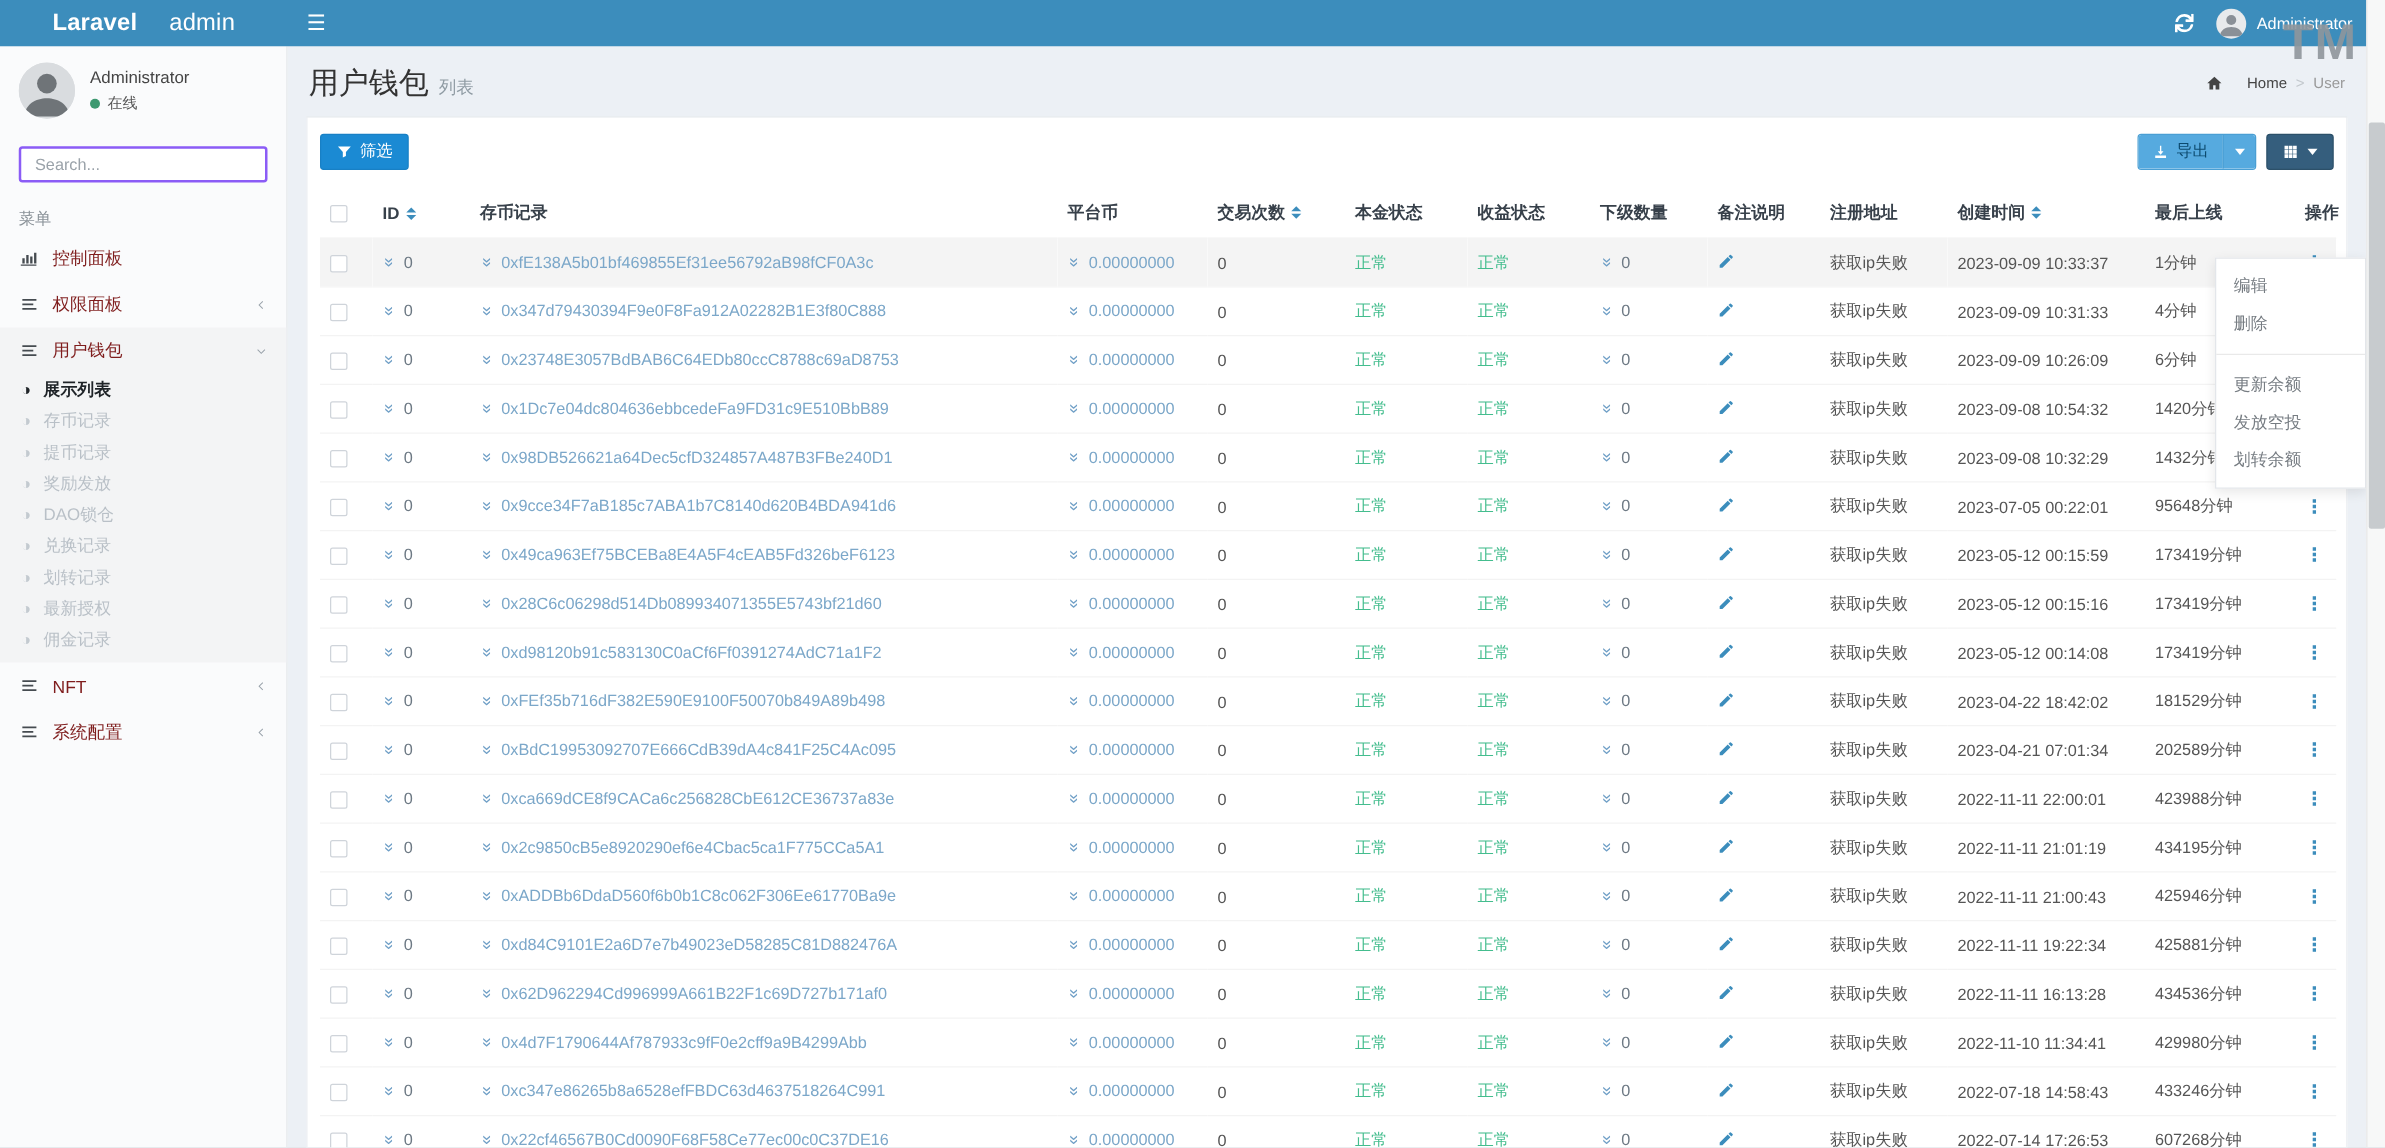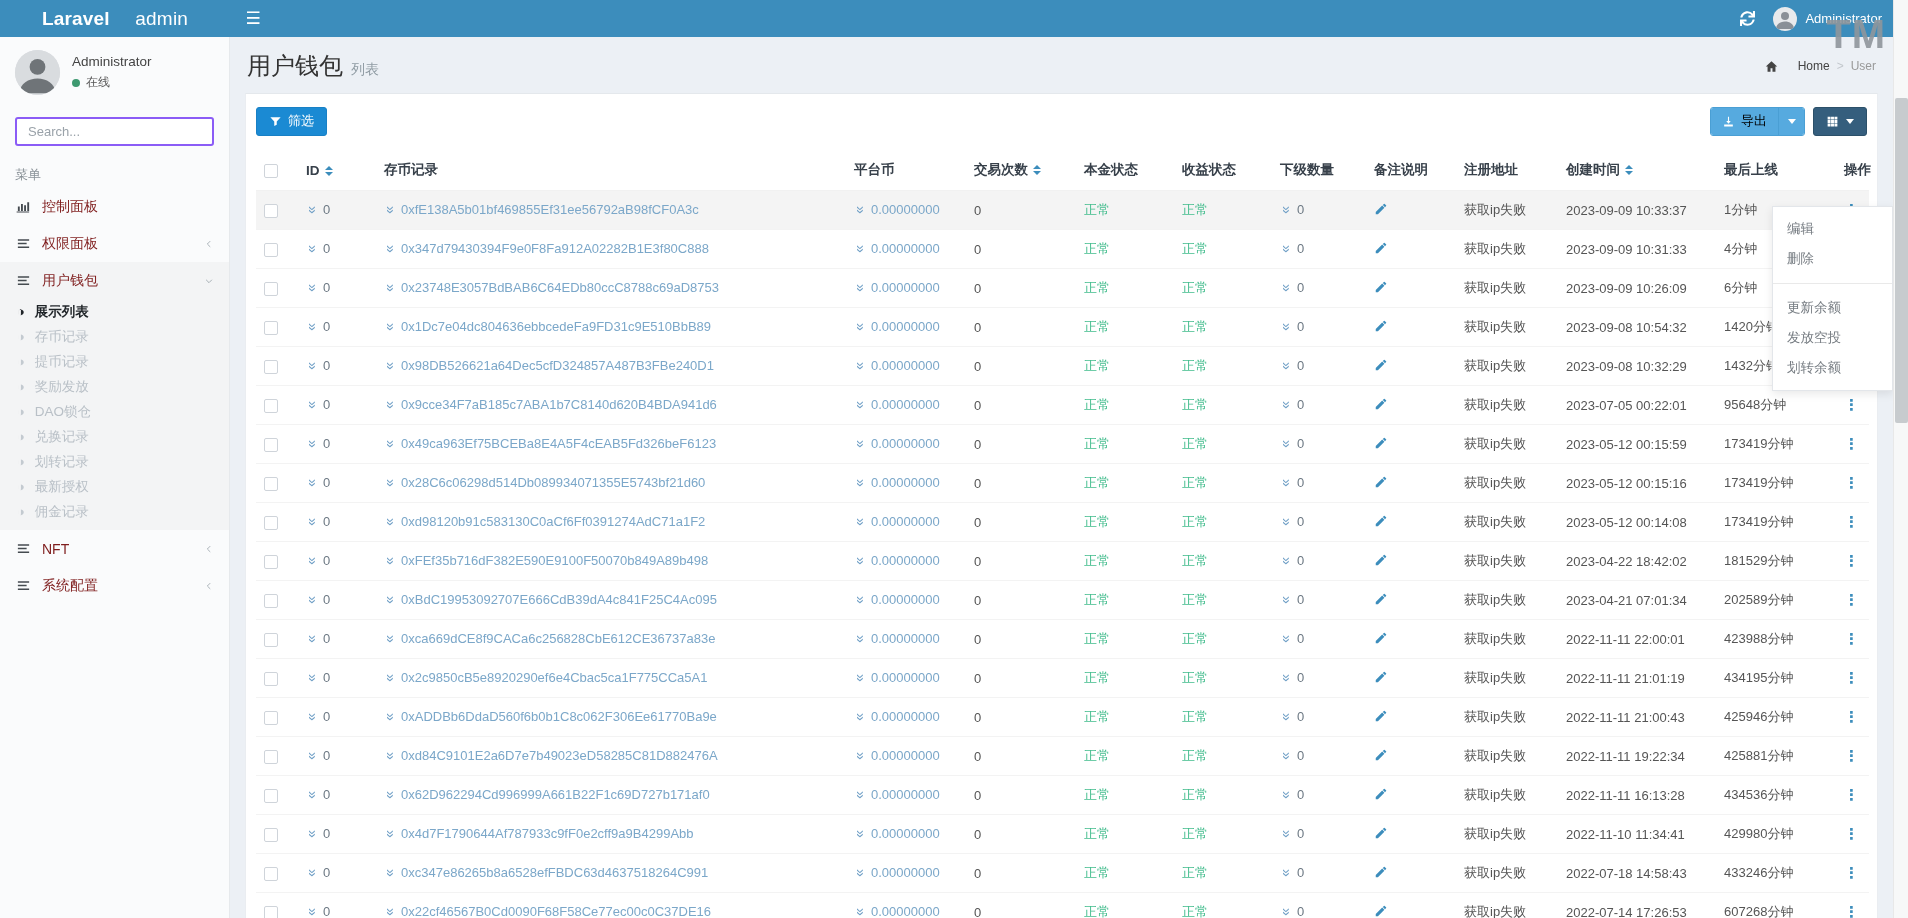--- a/index.html
+++ b/index.html
@@ -55,21 +55,21 @@
   .breadcrumb .bc-home svg{width:13px;height:13px;fill:#444;}
   .breadcrumb .sep{color:#c3c8cd;}
   
   .box{position:absolute;left:15px;right:30px;top:56px;height:920px;background:#fff;border:1px solid #eaedf1;border-top:1px solid #e4e8ec;padding:10px;}
   .toolbar{display:flex;align-items:center;height:34px;}
   .btn{display:inline-flex;align-items:center;gap:6px;border-radius:3px;font-size:13px;color:#fff;padding:0 12px;height:29px;cursor:pointer;border:1px solid transparent;}
   .btn svg{width:13px;height:13px;fill:#fff;}
   .btn-filter{background:#1b8ad3;border-color:#1880c5;}
   .toolbar-right{margin-left:auto;display:flex;gap:8px;}
   .btn-split{display:inline-flex;height:29px;border-radius:3px;overflow:hidden;border:1px solid #4a9fd4;}
-  .btn-split .seg-main{background:#56aadf;display:inline-flex;align-items:center;gap:6px;color:#000000;font-size:13px;padding:0 11px;cursor:pointer;}
+  .btn-split .seg-main{background:#56aadf;display:inline-flex;align-items:center;gap:6px;color:#0c4a6e;font-size:13px;padding:0 11px;cursor:pointer;}
   .btn-split .seg-caret{background:#56aadf;border-left:1px solid #4a9fd4;width:26px;display:flex;align-items:center;justify-content:center;cursor:pointer;}
   .caret{width:0;height:0;border-left:4px solid transparent;border-right:4px solid transparent;border-top:5px solid #fff;display:inline-block;}
   .btn-grid{background:#355e7d;border-color:#2c5069;gap:7px;}
   
   table.grid{width:100%;border-collapse:collapse;margin-top:12px;font-size:13px;table-layout:fixed;}
   .grid th{padding:11px 8px;text-align:left;color:#37404a;font-weight:bold;border-bottom:1px solid #f1f1f1;white-space:nowrap;font-size:13.5px;}
   .grid td{padding:10px 8px;color:#555;border-bottom:1px solid #f3f3f3;white-space:nowrap;overflow:hidden;}
   .grid tr.hovered td{background:#f4f4f4;}
   .th-op,.td-op{text-align:right !important;padding-right:14px !important;}
   .cbx{width:14px;height:14px;border:1px solid #cfd4da;border-radius:2px;background:#fff;display:inline-block;vertical-align:middle;cursor:pointer;}

